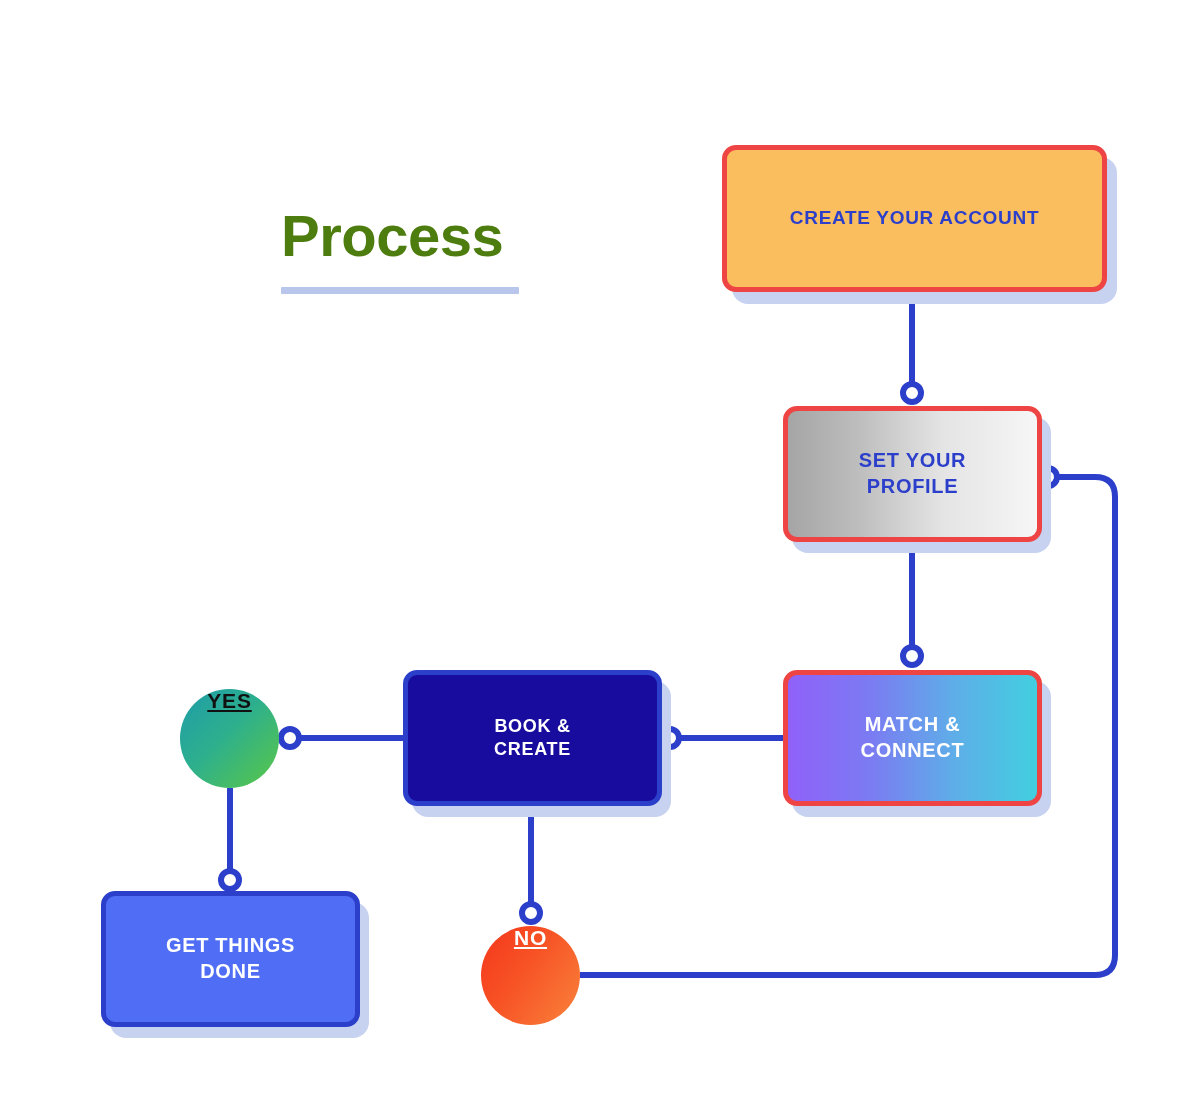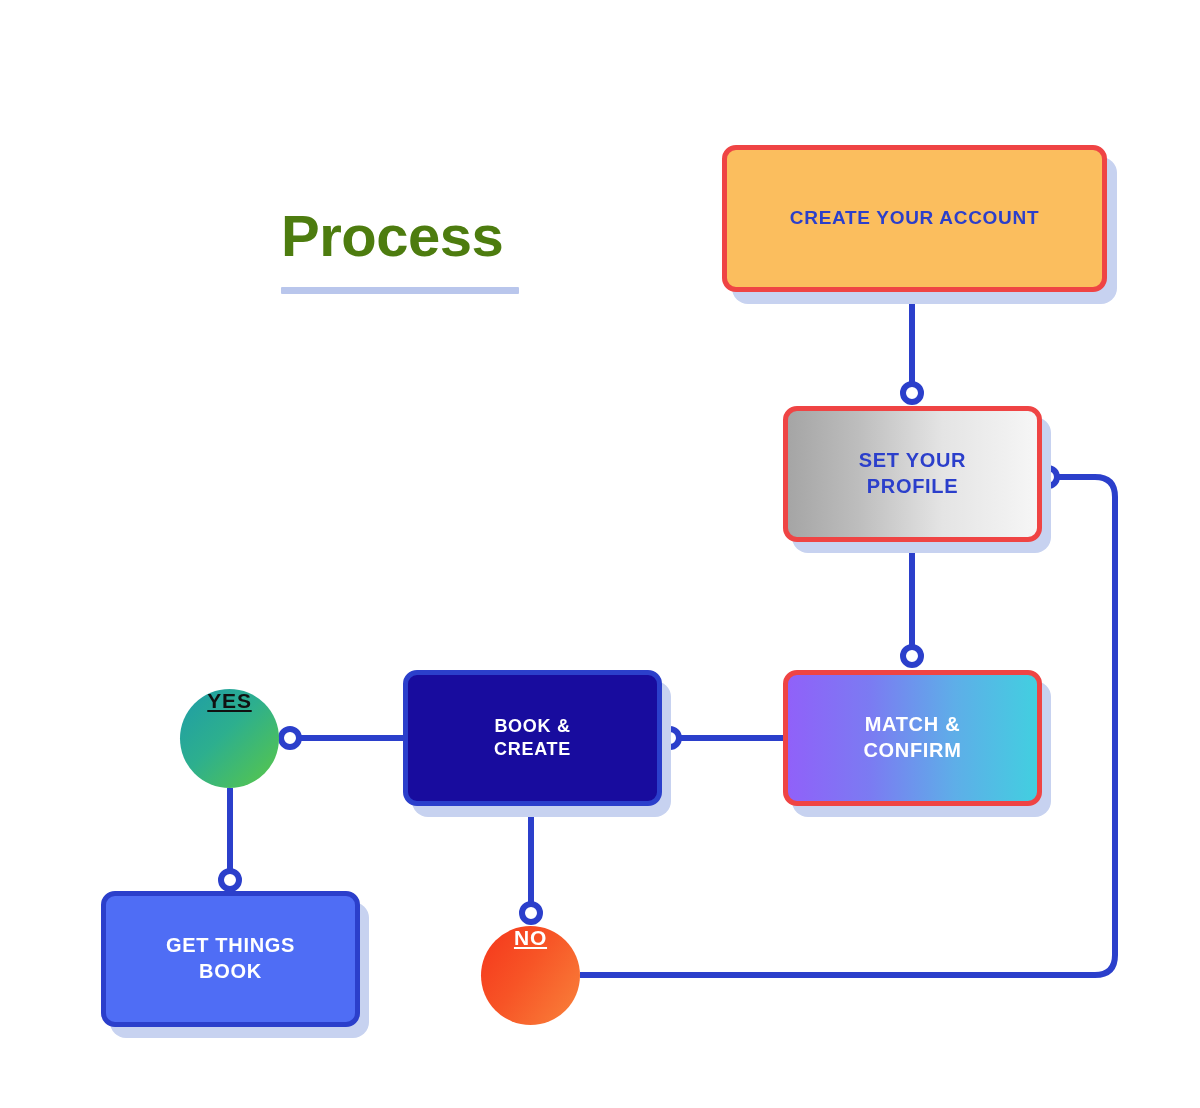--- a/index.html
+++ b/index.html
@@ -222,21 +222,21 @@
   <div class="node" id="node-set-profile">
     <span>
       <span>SET YOUR</span><br>
       <span>PROFILE</span>
     </span>
   </div>
 
   <div class="node" id="node-match-connect">
     <span>
       <span>MATCH &amp;</span><br>
-      <span>CONFIRM</span>
+      <span>CONNECT</span>
     </span>
   </div>
 
   <div class="node" id="node-book-confirm">
     <span>
       <span>BOOK &amp;</span><br>
       <span>CREATE</span>
     </span>
   </div>
 
@@ -244,17 +244,17 @@
     <span>YES</span>
   </div>
 
   <div class="circle-node" id="node-no">
     <span>NO</span>
   </div>
 
   <div class="node" id="node-get-things-done">
     <span>
       <span>GET THINGS</span><br>
-      <span>BOOK</span>
+      <span>DONE</span>
     </span>
   </div>
 
 </div>
 
 </body></html>

